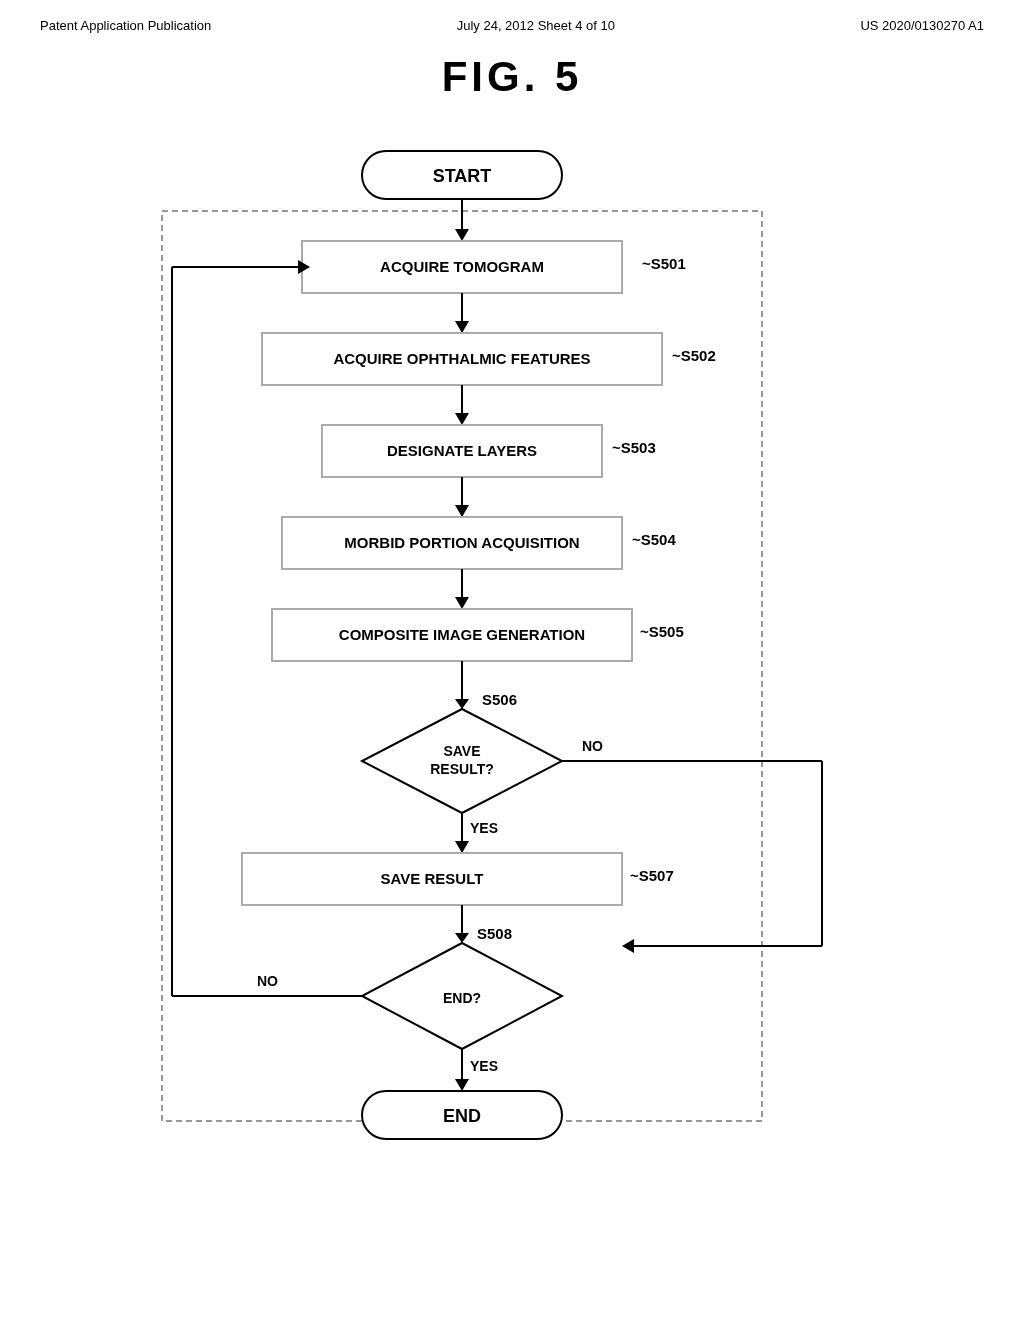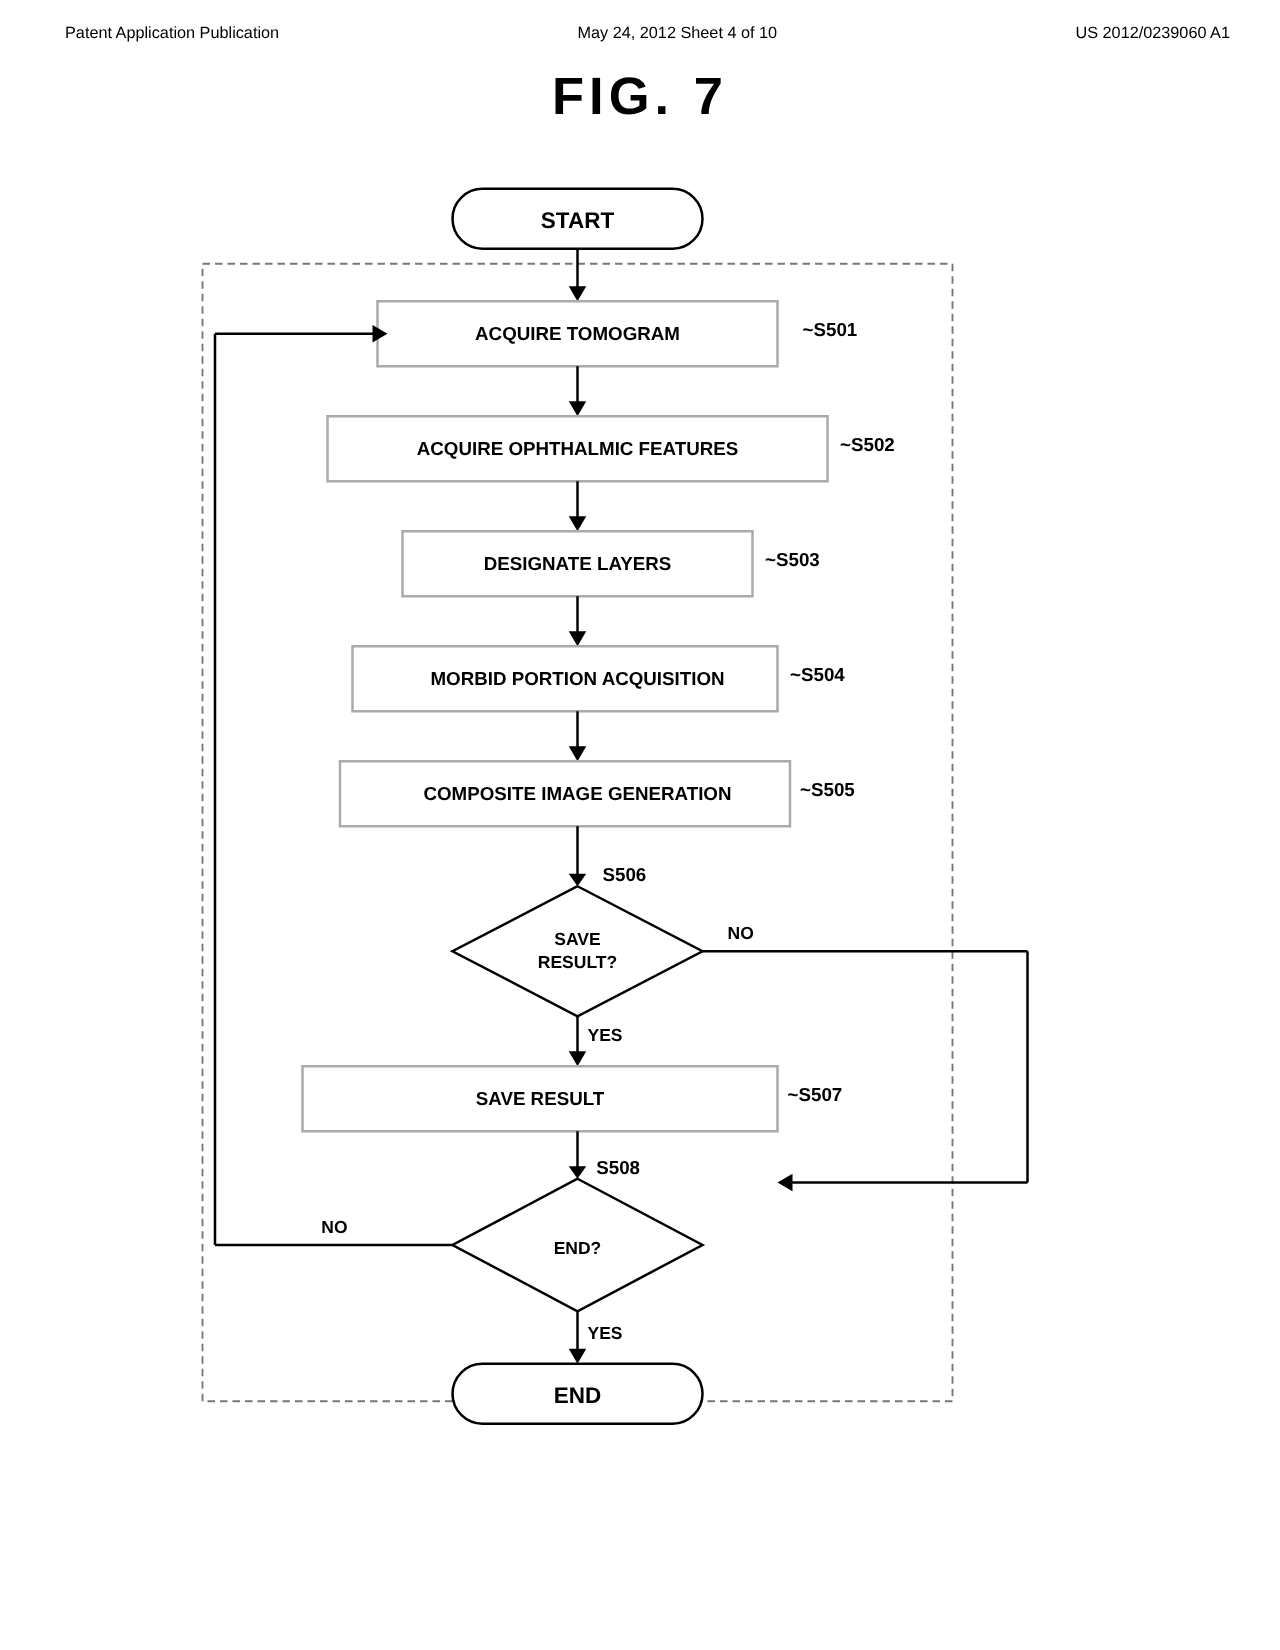--- a/index.html
+++ b/index.html
@@ -8,21 +8,21 @@
       font-family: Arial, sans-serif;
       width: 1024px;
       min-height: 1320px;
       position: relative;
       color: #000;
     }
 
     .page-header {
       display: flex;
       justify-content: space-between;
-      padding: 18px 40px 10px 52px;
+      padding: 18px 40px 10px 40px;
       font-size: 13px;
       color: #000;
     }
 
     .fig-title {
       text-align: center;
       font-size: 42px;
       font-weight: bold;
       letter-spacing: 4px;
       margin: 10px 0 30px 0;
@@ -33,25 +33,25 @@
       width: 900px;
       margin: 0 auto;
       text-decoration: underline;
     }
   </style>
 </head>
 <body>
 
 <div class="page-header">
   <span>Patent Application Publication</span>
-  <span>May 24, 2012  Sheet 4 of 10</span>
-  <span>US 2012/0239060 A1</span>
+  <span>July 24, 2012  Sheet 4 of 10</span>
+  <span>US 2020/0130270 A1</span>
 </div>
 
-<div class="fig-title">FIG. 7</div>
+<div class="fig-title">FIG. 5</div>
 
 <div class="flowchart-wrapper">
   <svg width="900" height="1170" style="display:block; margin: 0 auto;">
 
     <rect x="100" y="80" width="600" height="910" fill="none" stroke="#777" stroke-width="1.5" stroke-dasharray="6,4"></rect>
 
     <rect x="300" y="20" width="200" height="48" rx="24" ry="24" fill="white" stroke="#000" stroke-width="2"></rect>
     <text x="400" y="51" text-anchor="middle" font-size="18" font-weight="bold" font-family="Arial">START</text>
 
     <line x1="400" y1="68" x2="400" y2="100" stroke="#000" stroke-width="2"></line>

